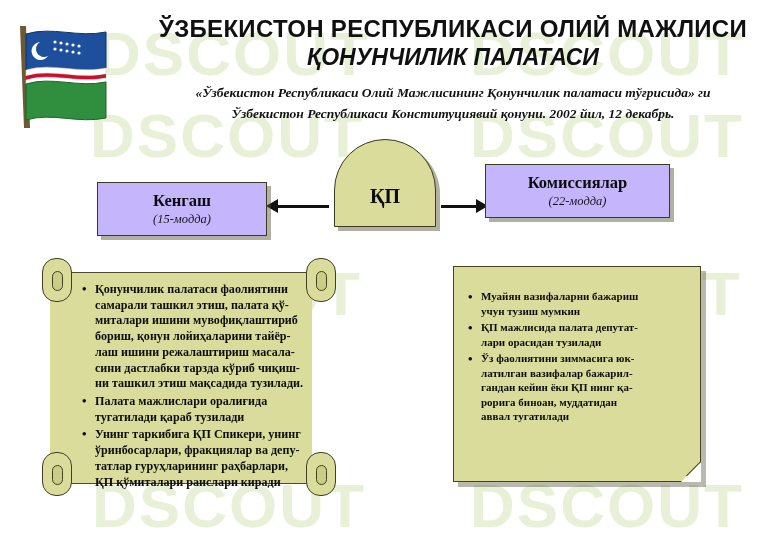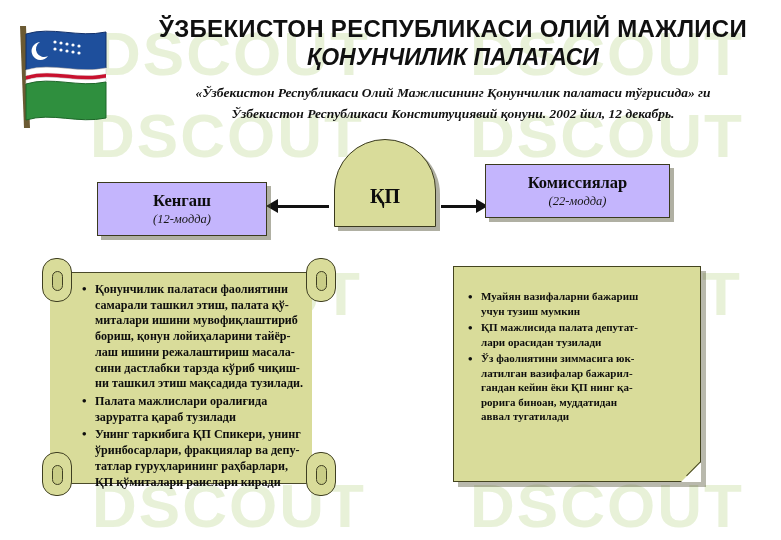--- a/index.html
+++ b/index.html
@@ -342,21 +342,21 @@
   <div class="arrow-head head-left"></div>
   <div class="arrow arrow-right"></div>
   <div class="arrow-head head-right"></div>
 
   <div class="arch">
     <div class="arch-label">ҚП</div>
   </div>
 
   <div class="box box-kengash">
     <div class="box-label">Кенгаш</div>
-    <div class="box-sub">(12-модда)</div>
+    <div class="box-sub">(15-модда)</div>
   </div>
 
   <div class="box box-komissiya">
     <div class="box-label">Комиссиялар</div>
     <div class="box-sub">(22-модда)</div>
   </div>
 
   <div class="scroll-panel">
     <div class="scroll-body"></div>
     <div class="scroll-roll roll-tl">
@@ -377,21 +377,21 @@
         <span class="ln">Қонунчилик палатаси фаолиятини</span>
         <span class="ln">самарали ташкил этиш, палата қў-</span>
         <span class="ln">миталари ишини мувофиқлаштириб</span>
         <span class="ln">бориш, қонун лойиҳаларини тайёр-</span>
         <span class="ln">лаш ишини режалаштириш масала-</span>
         <span class="ln">сини дастлабки тарзда кўриб чиқиш-</span>
         <span class="ln">ни ташкил этиш мақсадида тузилади.</span>
       </li>
       <li>
         <span class="ln">Палата мажлислари оралиғида</span>
-        <span class="ln">заруратга қараб тузилади</span>
+        <span class="ln">тугатилади қараб тузилади</span>
       </li>
       <li>
         <span class="ln">Унинг таркибига ҚП Спикери, унинг</span>
         <span class="ln">ўринбосарлари, фракциялар ва депу-</span>
         <span class="ln">татлар гуруҳларининг раҳбарлари,</span>
         <span class="ln">ҚП қўмиталари раислари киради</span>
       </li>
     </ul>
   </div>
 

